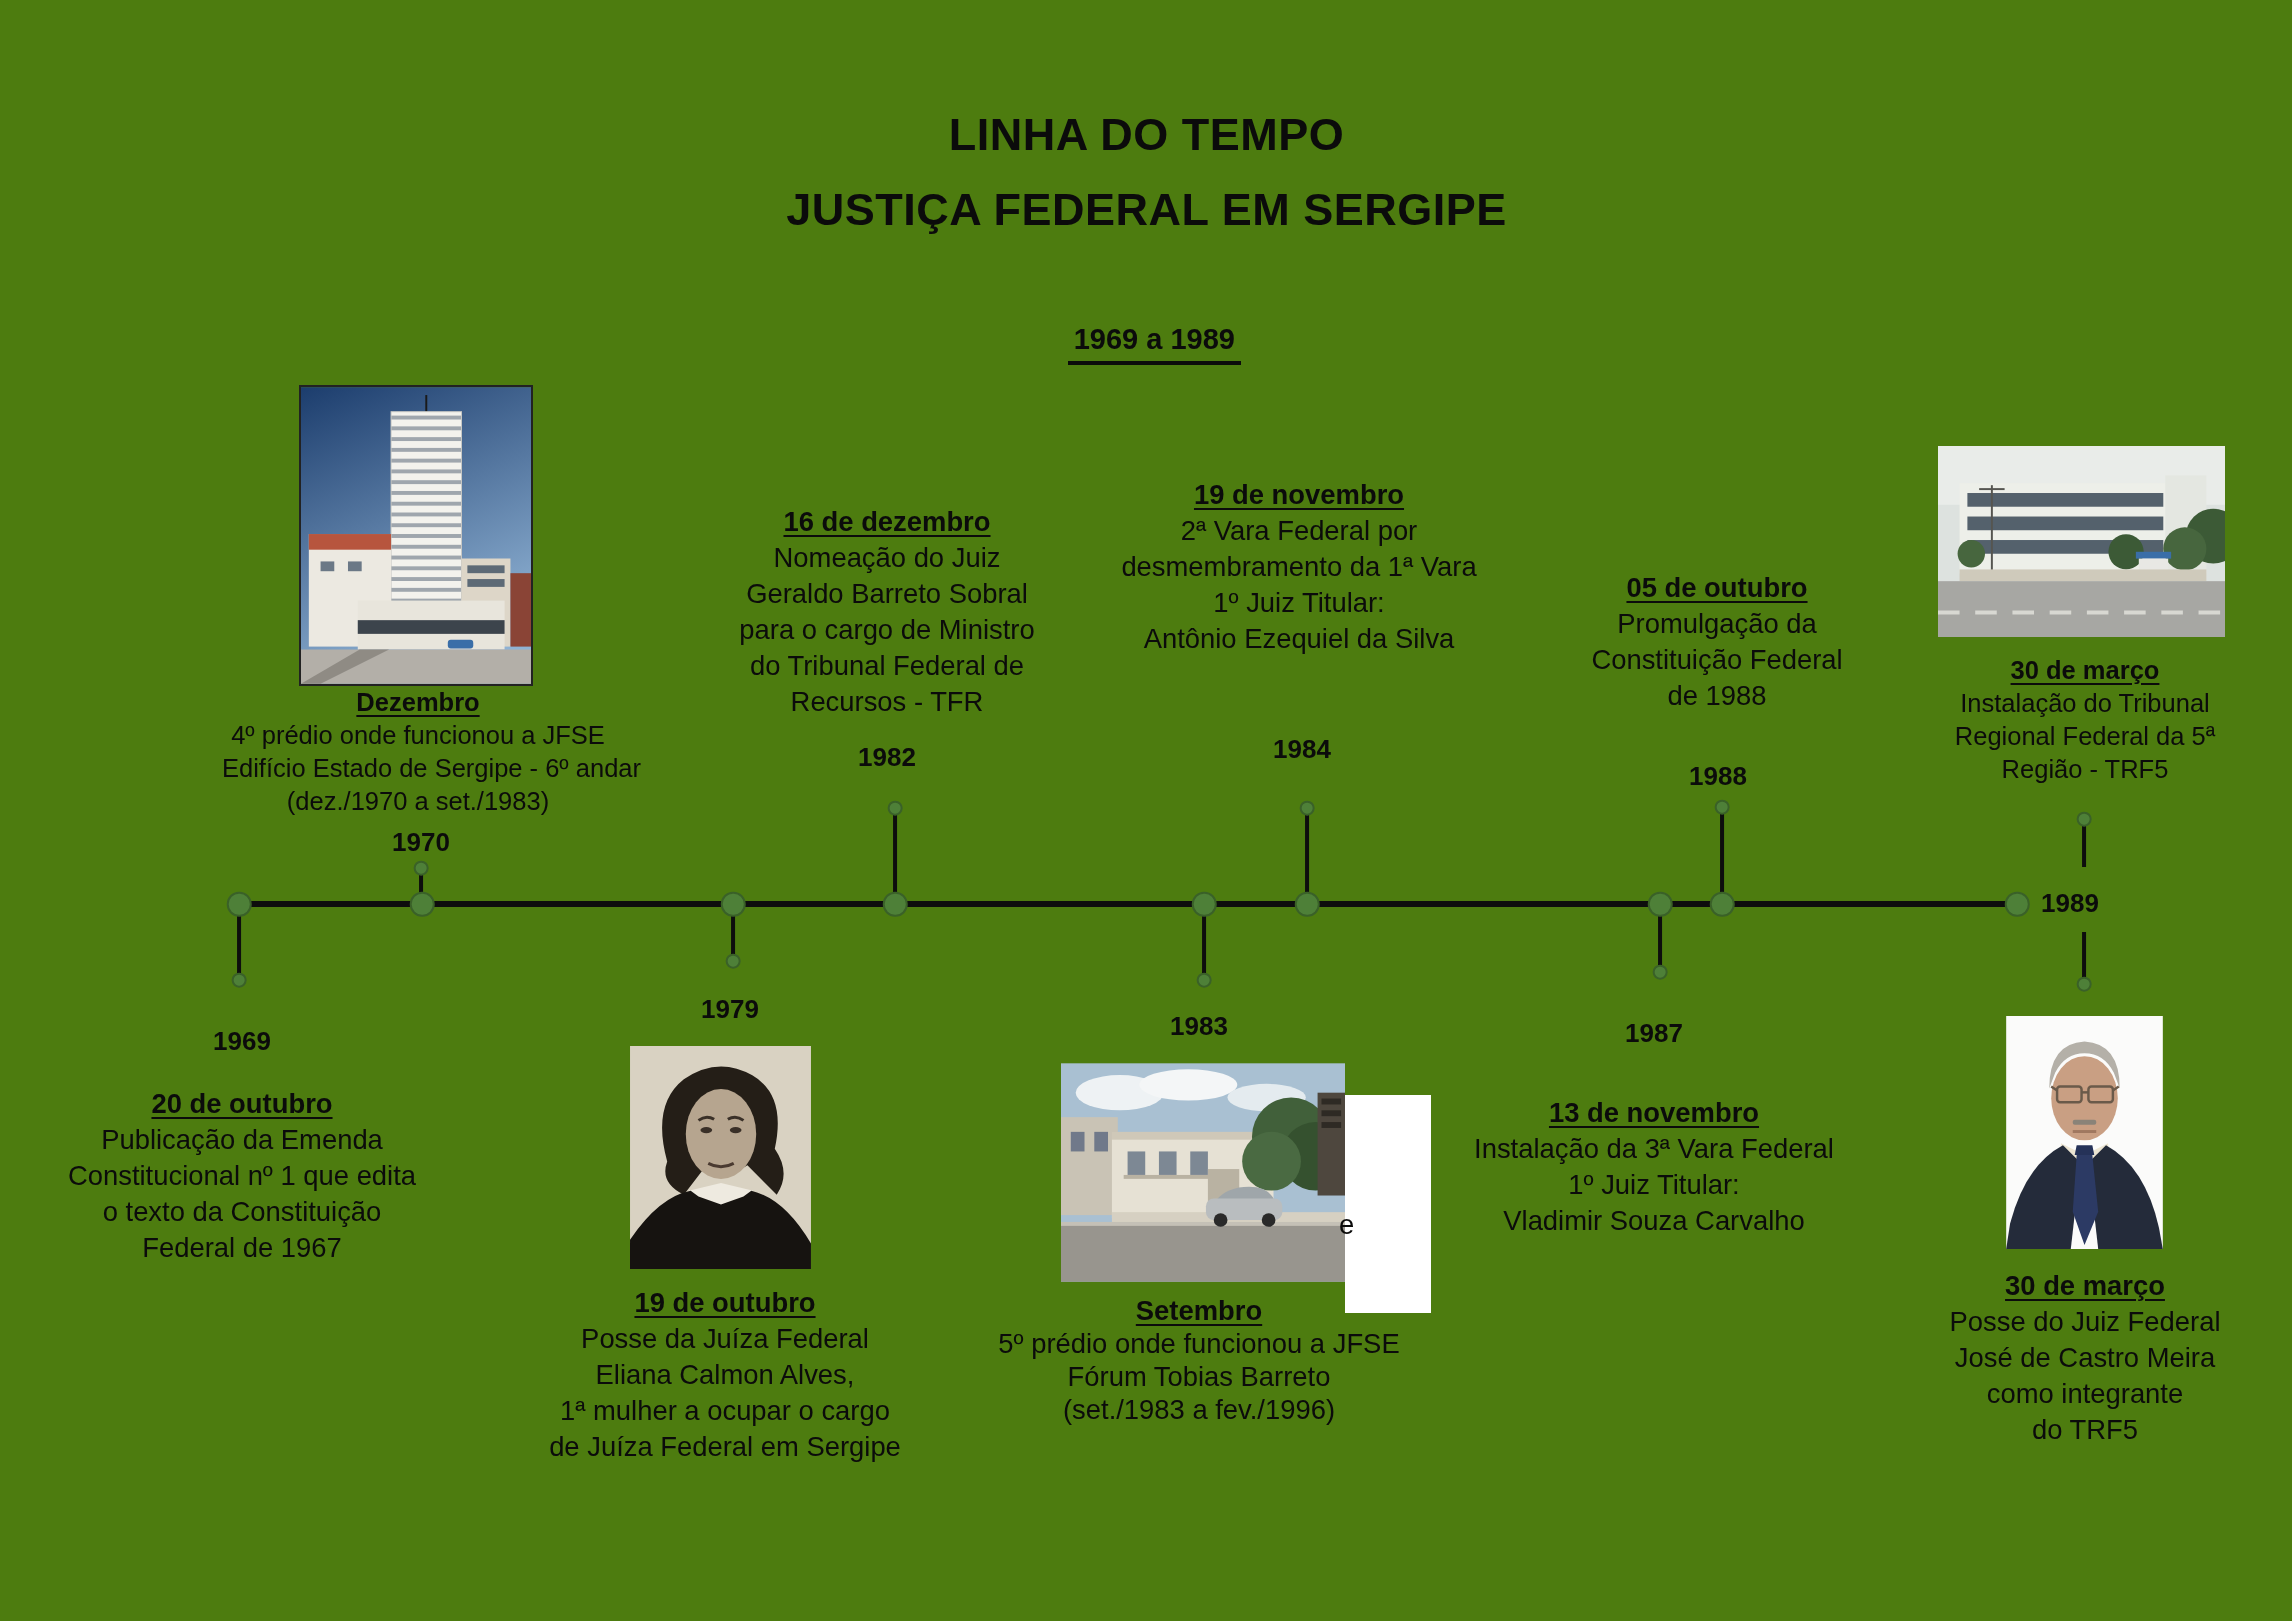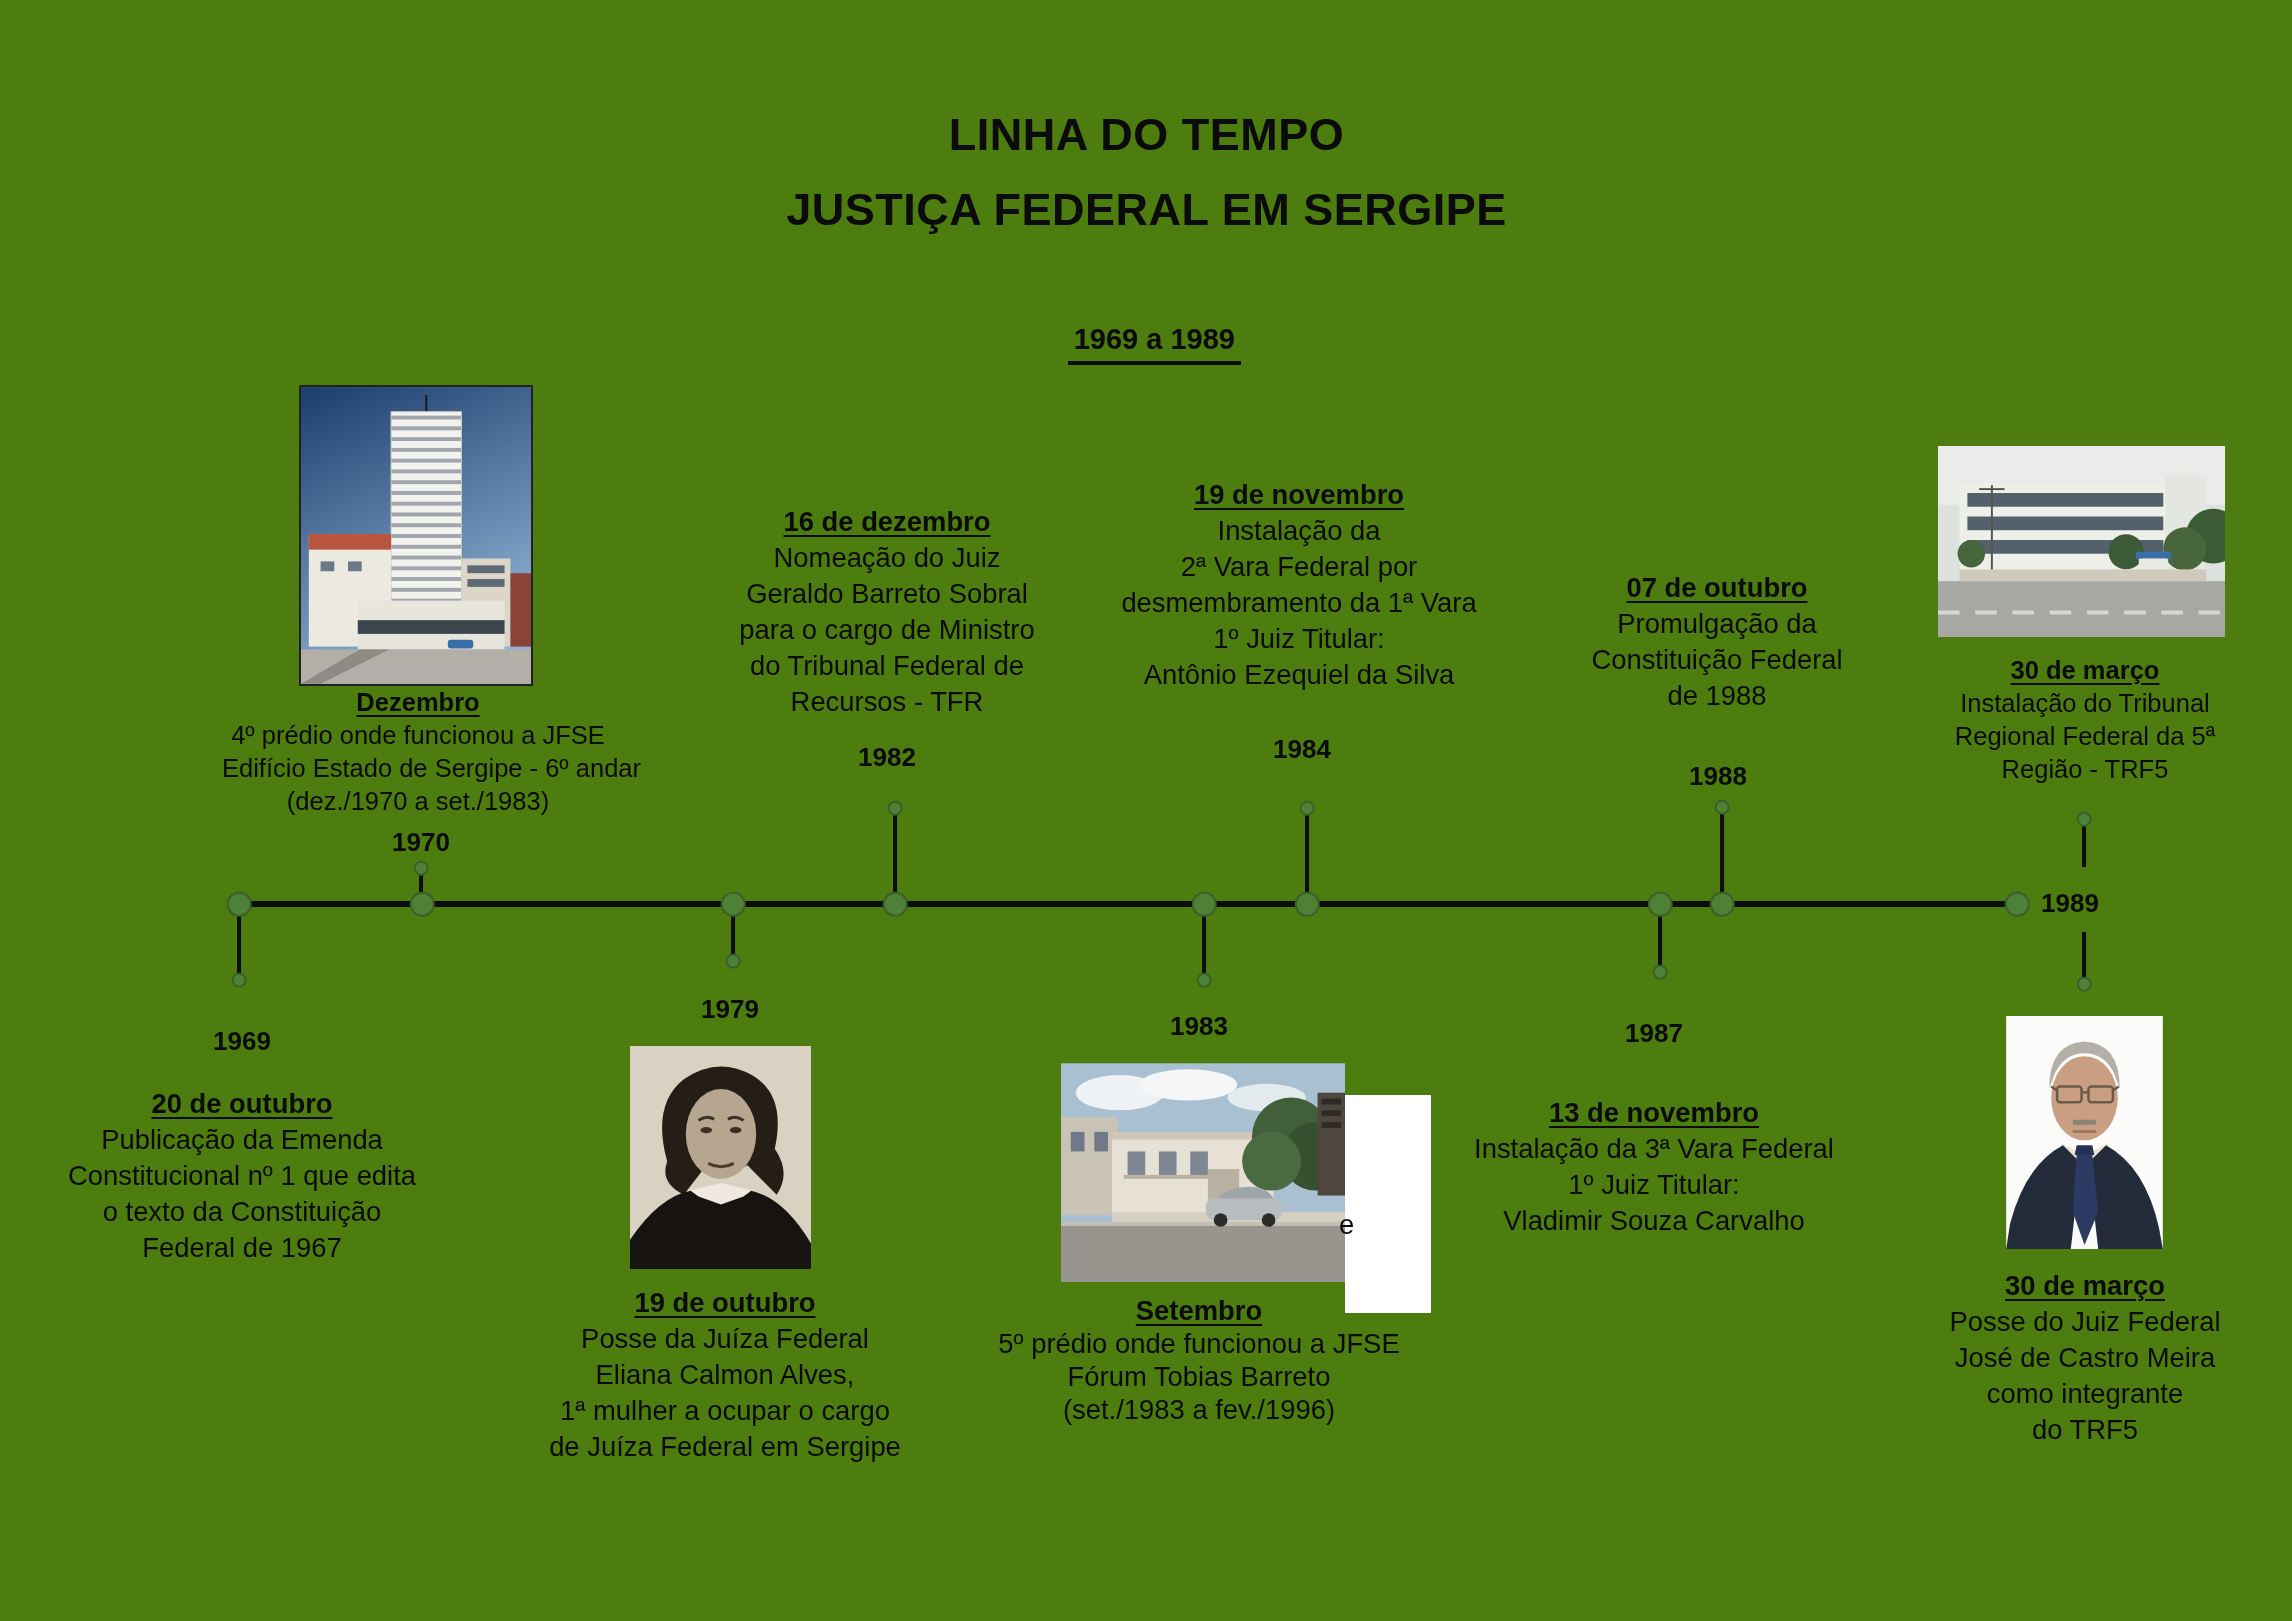--- a/index.html
+++ b/index.html
@@ -199,36 +199,35 @@
   <div class="stray" style="left:1339px;top:1209px;">e</div>
   <div class="abs txt event-text lh34 center-x" style="left:1199px;top:1294px;width:431px;">
     <div class="date-heading">Setembro</div>
     <div>5º prédio onde funcionou a JFSE</div>
     <div>Fórum Tobias Barreto</div>
     <div>(set./1983 a fev./1996)</div>
   </div>
 
   <div class="abs txt event-text center-x" style="left:1299px;top:477px;width:461px;">
     <div class="date-heading">19 de novembro</div>
-    <div>Instalação da</div>
     <div>2ª Vara Federal por</div>
     <div>desmembramento da 1ª Vara</div>
     <div>1º Juiz Titular:</div>
     <div>Antônio Ezequiel da Silva</div>
   </div>
 
   <div class="abs txt event-text center-x" style="left:1654px;top:1095px;width:461px;">
     <div class="date-heading">13 de novembro</div>
     <div>Instalação da 3ª Vara Federal</div>
     <div>1º Juiz Titular:</div>
     <div>Vladimir Souza Carvalho</div>
   </div>
 
   <div class="abs txt event-text center-x" style="left:1717px;top:570px;width:353px;">
-    <div class="date-heading">07 de outubro</div>
+    <div class="date-heading">05 de outubro</div>
     <div>Promulgação da</div>
     <div>Constituição Federal</div>
     <div>de 1988</div>
   </div>
 
   <div class="photo" style="left:1938px;top:446px;width:287px;height:191px;">
     <svg viewBox="0 0 293 195">
       <rect width="293" height="195" fill="#dde2df"></rect>
       <rect x="0" y="0" width="293" height="60" fill="#e9ece9"></rect>
       <rect x="22" y="38" width="235" height="92" fill="#edefe9"></rect>

